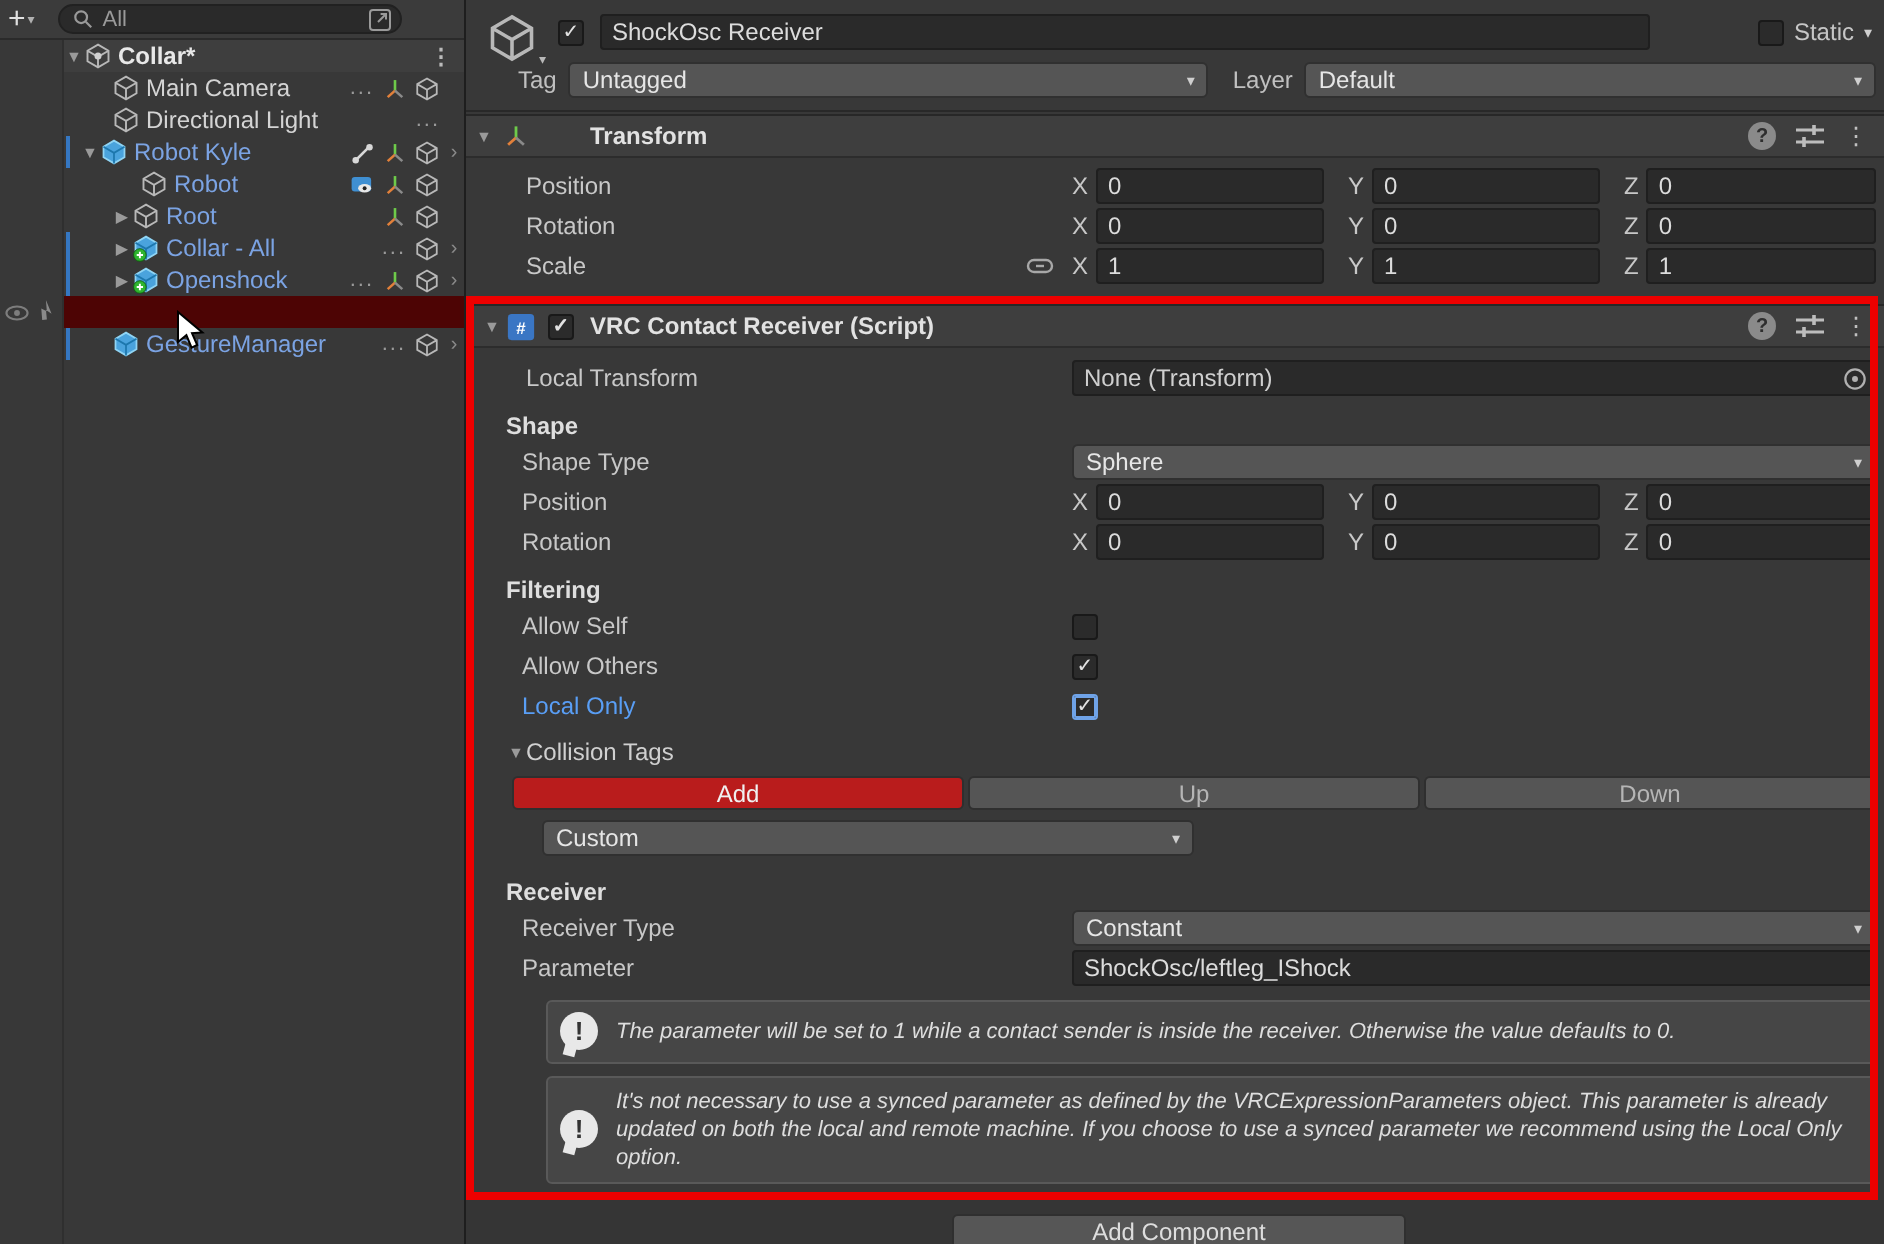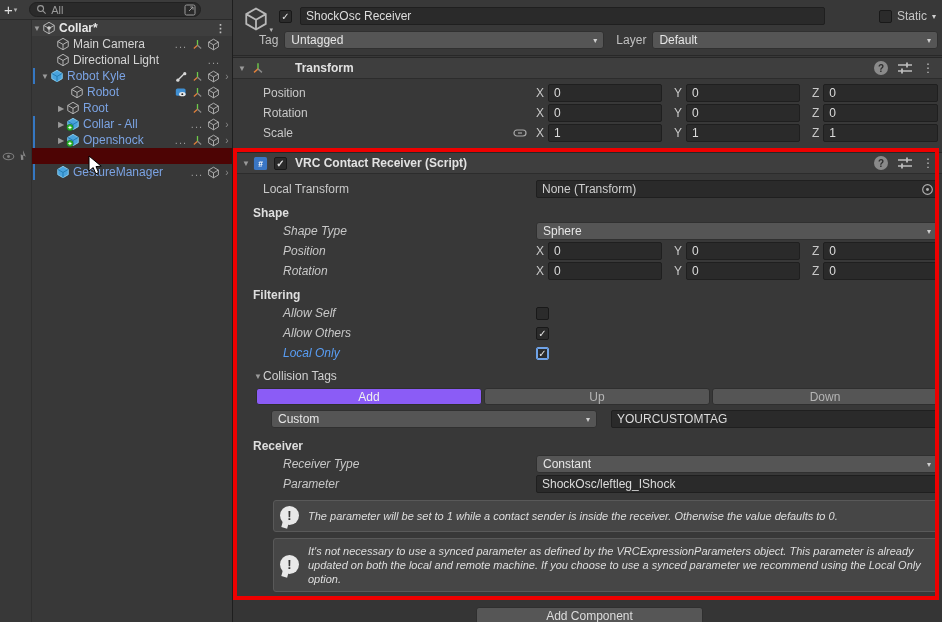--- a/index.html
+++ b/index.html
@@ -68,39 +68,39 @@
                display:flex; align-items:center; font-weight:bold; color:#e2e2e2; }
   .comp-head .fold { margin-left:4px; }
   .head-icons { margin-left:auto; display:flex; align-items:center; gap:10px; padding-right:8px; }
   .qmark { width:14px; height:14px; border-radius:50%; background:#8a8a8a; color:#2e2e2e; font-size:10px;
            font-weight:bold; display:flex; align-items:center; justify-content:center; }
   .dots3 { color:#c0c0c0; font-size:12px; font-weight:normal; }
 
   #transform-block { position:absolute; left:0; top:57px; width:709px; height:91px; }
   .irow { height:20px; display:flex; align-items:center; }
   .irow .ilab { flex:0 0 303px; padding-left:30px; color:#c8c8c8; display:flex; align-items:center; }
-  .irow .ilab.lvl2 { padding-left:50px;font-style:italic; }
+  .irow .ilab.lvl2 { padding-left:28px; }
   .irow .ival { flex:1; display:flex; align-items:center; margin-right:4px; }
   .sect { height:16px; display:flex; align-items:center; padding-left:20px; font-weight:bold; color:#dedede; }
   .xyz { flex:1; display:flex; }
   .axis { display:flex; align-items:center; flex:1; margin-right:12px; }
   .axis:last-child { margin-right:0; }
   .axis .axl { color:#c8c8c8; margin-right:4px; }
   .axis input { width:100%; }
   .linkico { position:absolute; left:280px; }
 
   #component-block { position:absolute; left:0; top:152px; width:709px; }
   .objfield { position:relative; }
   .objfield .picker { position:absolute; right:3px; top:2px; }
   .blue-lab { color:#599ef5 !important; }
   .ct-row { height:16px; display:flex; align-items:center; padding-left:20px; color:#d0d0d0; }
   .btnrow { height:17px; display:flex; gap:2px; margin:4px 4px 0 23px; }
   .ubtn { flex:1; background:#555555; border:1px solid #2f2f2f; border-radius:3px; color:#b5b5b5;
           display:flex; align-items:center; justify-content:center; font-size:12px; }
-  .ubtn.primary { background:#8b5cf6; color:#f0f0f0; }
+  .ubtn.primary { background:#b91c1c; color:#f0f0f0; }
   .customrow { height:18px; display:flex; align-items:center; margin:5px 4px 0 38px; gap:14px; }
   .customrow .dropdown { flex:0 0 326px; }
   .customrow input { flex:1; }
   .helpbox { margin:6px 4px 0 40px; background:#464646; border:1px solid #595959; border-radius:3px;
              display:flex; align-items:center; padding:5px 8px 5px 6px; gap:8px; }
   .helpbox .htxt { font-size:11px; line-height:14px; color:#dedede;font-style:italic; }
   .bang { position:relative; flex:0 0 20px; height:20px; }
   .bang .c { width:19px; height:19px; background:#e8e8e8; border-radius:50%; color:#333;
              display:flex; align-items:center; justify-content:center; font-weight:bold; font-size:13px; }
   .bang .tail { position:absolute; left:2px; bottom:-2px; width:6px; height:6px; background:#e8e8e8;
@@ -566,21 +566,20 @@
         <span class="ubtn primary">Add</span>
         <span class="ubtn">Up</span>
         <span class="ubtn">Down</span>
       </div>
 
       <div class="customrow">
         <div class="dropdown">
           <span class="dtext">Custom</span>
           <span class="dar">▾</span>
         </div>
-        <input class="uinput" value="YOURCUSTOMTAG" style="">
       </div>
 
       <div class="sect" style="margin-top:10px">
           <span>Receiver</span>
         </div>
 
       <div class="irow">
         <span class="ilab lvl2">Receiver Type</span>
         <span class="ival">
           <div class="dropdown" style="width:100%">

